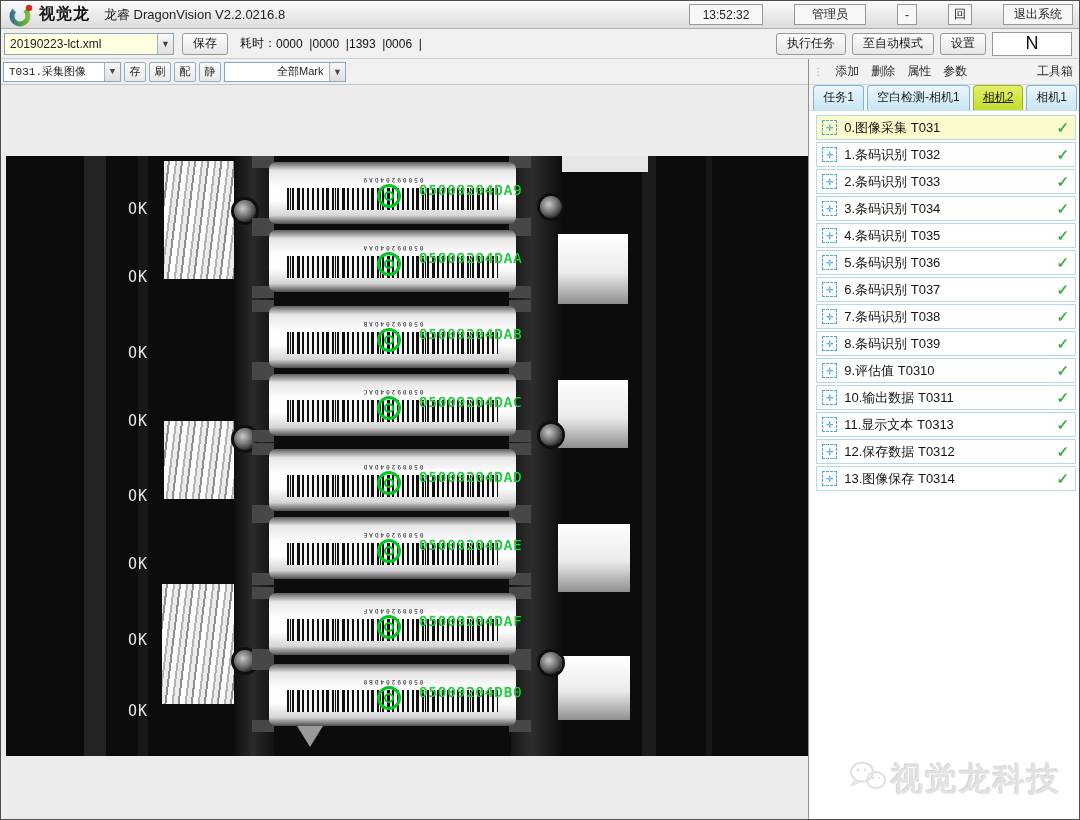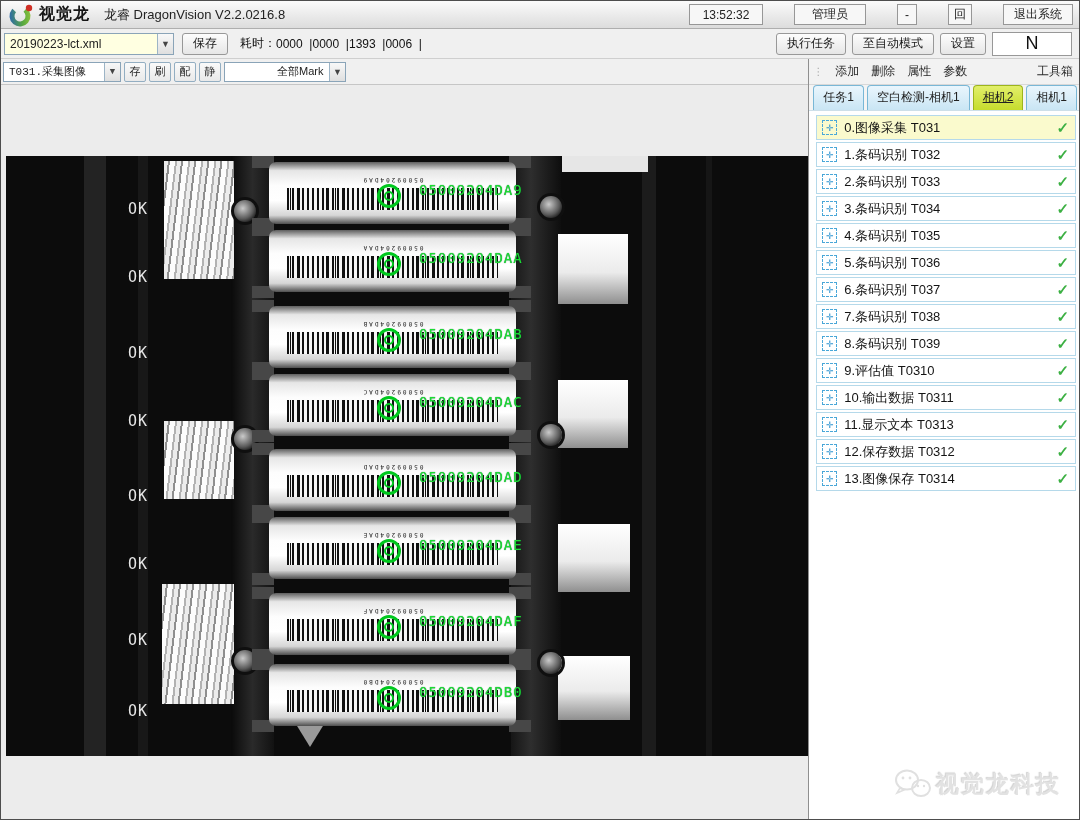--- a/index.html
+++ b/index.html
@@ -93,21 +93,21 @@
   .ph-toolbox { margin-left:auto; }
   .tabs { height:26px; background:#f4f4f4; display:flex; align-items:flex-end; gap:3px; padding:2px 2px 0 4px; border-bottom:1px solid #cddfe9; }
   .tab { border:1px solid #79b7d6; border-bottom:none; border-radius:4px 4px 0 0; background:linear-gradient(#eaf6fd,#c9e5f4); font-size:12px; color:#222; padding:3px 9px 4px 9px; white-space:nowrap; }
   .tab.sel { background:linear-gradient(#e2ef6a,#c6dc2e); border-color:#9db41c;text-decoration:underline; }
   .task-list { margin:4px 3px 0 7px; }
   .titem { display:flex; align-items:center; height:25px; border:1px solid #b5d9ea; background:#fff; margin-bottom:2px; padding:0 6px 0 5px; }
   .titem.sel { background:#fafacd; }
   .ticon { width:15px; height:15px; border:1px dashed #49a7d8; color:#2d93cf; font-size:9px; display:flex; align-items:center; justify-content:center; margin-right:7px; flex:none; }
   .tlabel { flex:1; font-size:13px; color:#141414; white-space:nowrap; overflow:hidden; }
   .tcheck { color:#3cb043; font-size:15px; font-weight:bold; margin-left:4px; }
-  .watermark { position:absolute; right:18px; bottom:18px; display:flex; align-items:center; color:#e2e2e2; font-size:23px; font-weight:bold; letter-spacing:2px; text-shadow:1px 1px 0 #ffffff, -1px -1px 1px #d2d2d2; }
+  .watermark { position:absolute; right:18px; bottom:18px; display:flex; color:#e2e2e2; font-size:32px; font-weight:bold; letter-spacing:2px; text-shadow:1px 1px 0 #ffffff, -1px -1px 1px #d2d2d2; }
 </style>
 </head>
 <body>
 
 <div class="window">
 
   <div class="titlebar">
     <div class="logo-wrap">
       <svg width="26" height="24" viewBox="0 0 26 24">
         <defs>

